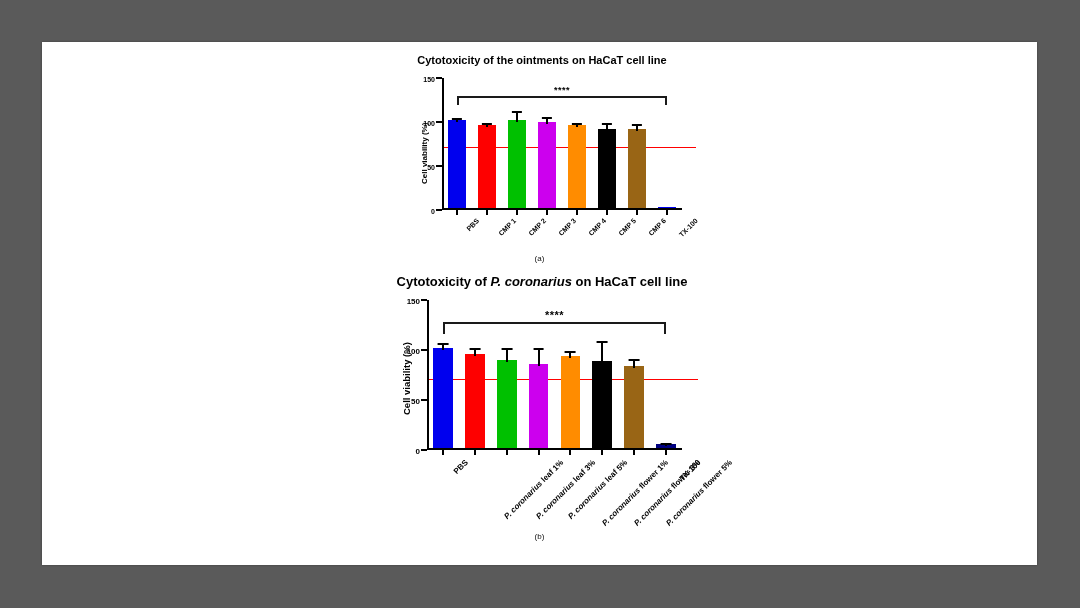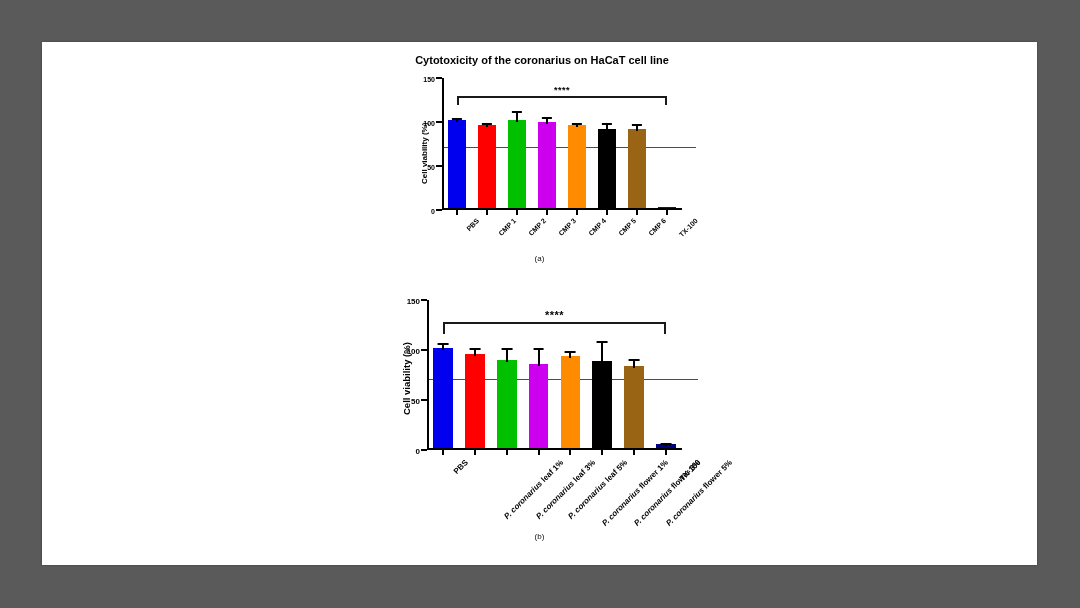--- a/index.html
+++ b/index.html
@@ -139,21 +139,21 @@
   }
 </style>
 </head>
 <body>
 
 <div id="viewer">
   <div id="page">
 
     <div class="chart-wrap" style="left:340px; top:12px; width:320px; height:215px;">
       <div class="chart-title" style="font-size:11px; top:0px;">
-        <span>Cytotoxicity of the coronarius on HaCaT cell line</span>
+        <span>Cytotoxicity of the ointments on HaCaT cell line</span>
       </div>
       <div class="plot" style="left:60px; top:24px; width:240px; height:132px;">
           <div class="axis-y"></div>
           <div class="axis-x"></div>
           <div class="ytick" style="bottom: -1px;"></div>
           <div class="ytick-label" style="font-size: 7px; bottom: -1px; top: auto; transform: translateY(50%);">0</div>
           <div class="ytick" style="bottom: 43px;"></div>
           <div class="ytick-label" style="font-size: 7px; bottom: 43px; top: auto; transform: translateY(50%);">50</div>
           <div class="ytick" style="bottom: 87px;"></div>
           <div class="ytick-label" style="font-size: 7px; bottom: 87px; top: auto; transform: translateY(50%);">100</div>
@@ -199,20 +199,23 @@
           <div class="bar" style="left: 215.7px; width: 18.6px; height: 1px; background: rgb(0, 0, 238);"></div>
           <div class="xtick" style="left: 225px;"></div>
           <div class="xlabel" style="font-size: 7px; left: 229px; top: 139px;">TX-100</div>
           <div class="sig-bracket" style="left: 15px; width: 210px; bottom: 105.4px; height: 9px;"></div>
           <div class="sig-stars" style="font-size: 9px; left: 15px; width: 210px; bottom: 115.4px;">****</div>
         </div>
     </div>
     <div class="subcaption" style="top:212px; font-size:8px;">(a)</div>
 
     <div class="chart-wrap" style="left:310px; top:232px; width:380px; height:270px;">
+      <div class="chart-title" style="font-size:13px; top:0px;">
+        <span>Cytotoxicity of </span><i>P. coronarius</i><span> on HaCaT cell line</span>
+      </div>
       <div class="plot" style="left:75px; top:26px; width:255px; height:150px;">
           <div class="axis-y"></div>
           <div class="axis-x"></div>
           <div class="ytick" style="bottom: -1px;"></div>
           <div class="ytick-label" style="font-size: 8px; bottom: -1px; top: auto; transform: translateY(50%);">0</div>
           <div class="ytick" style="bottom: 49px;"></div>
           <div class="ytick-label" style="font-size: 8px; bottom: 49px; top: auto; transform: translateY(50%);">50</div>
           <div class="ytick" style="bottom: 99px;"></div>
           <div class="ytick-label" style="font-size: 8px; bottom: 99px; top: auto; transform: translateY(50%);">100</div>
           <div class="ytick" style="bottom: 149px;"></div>

